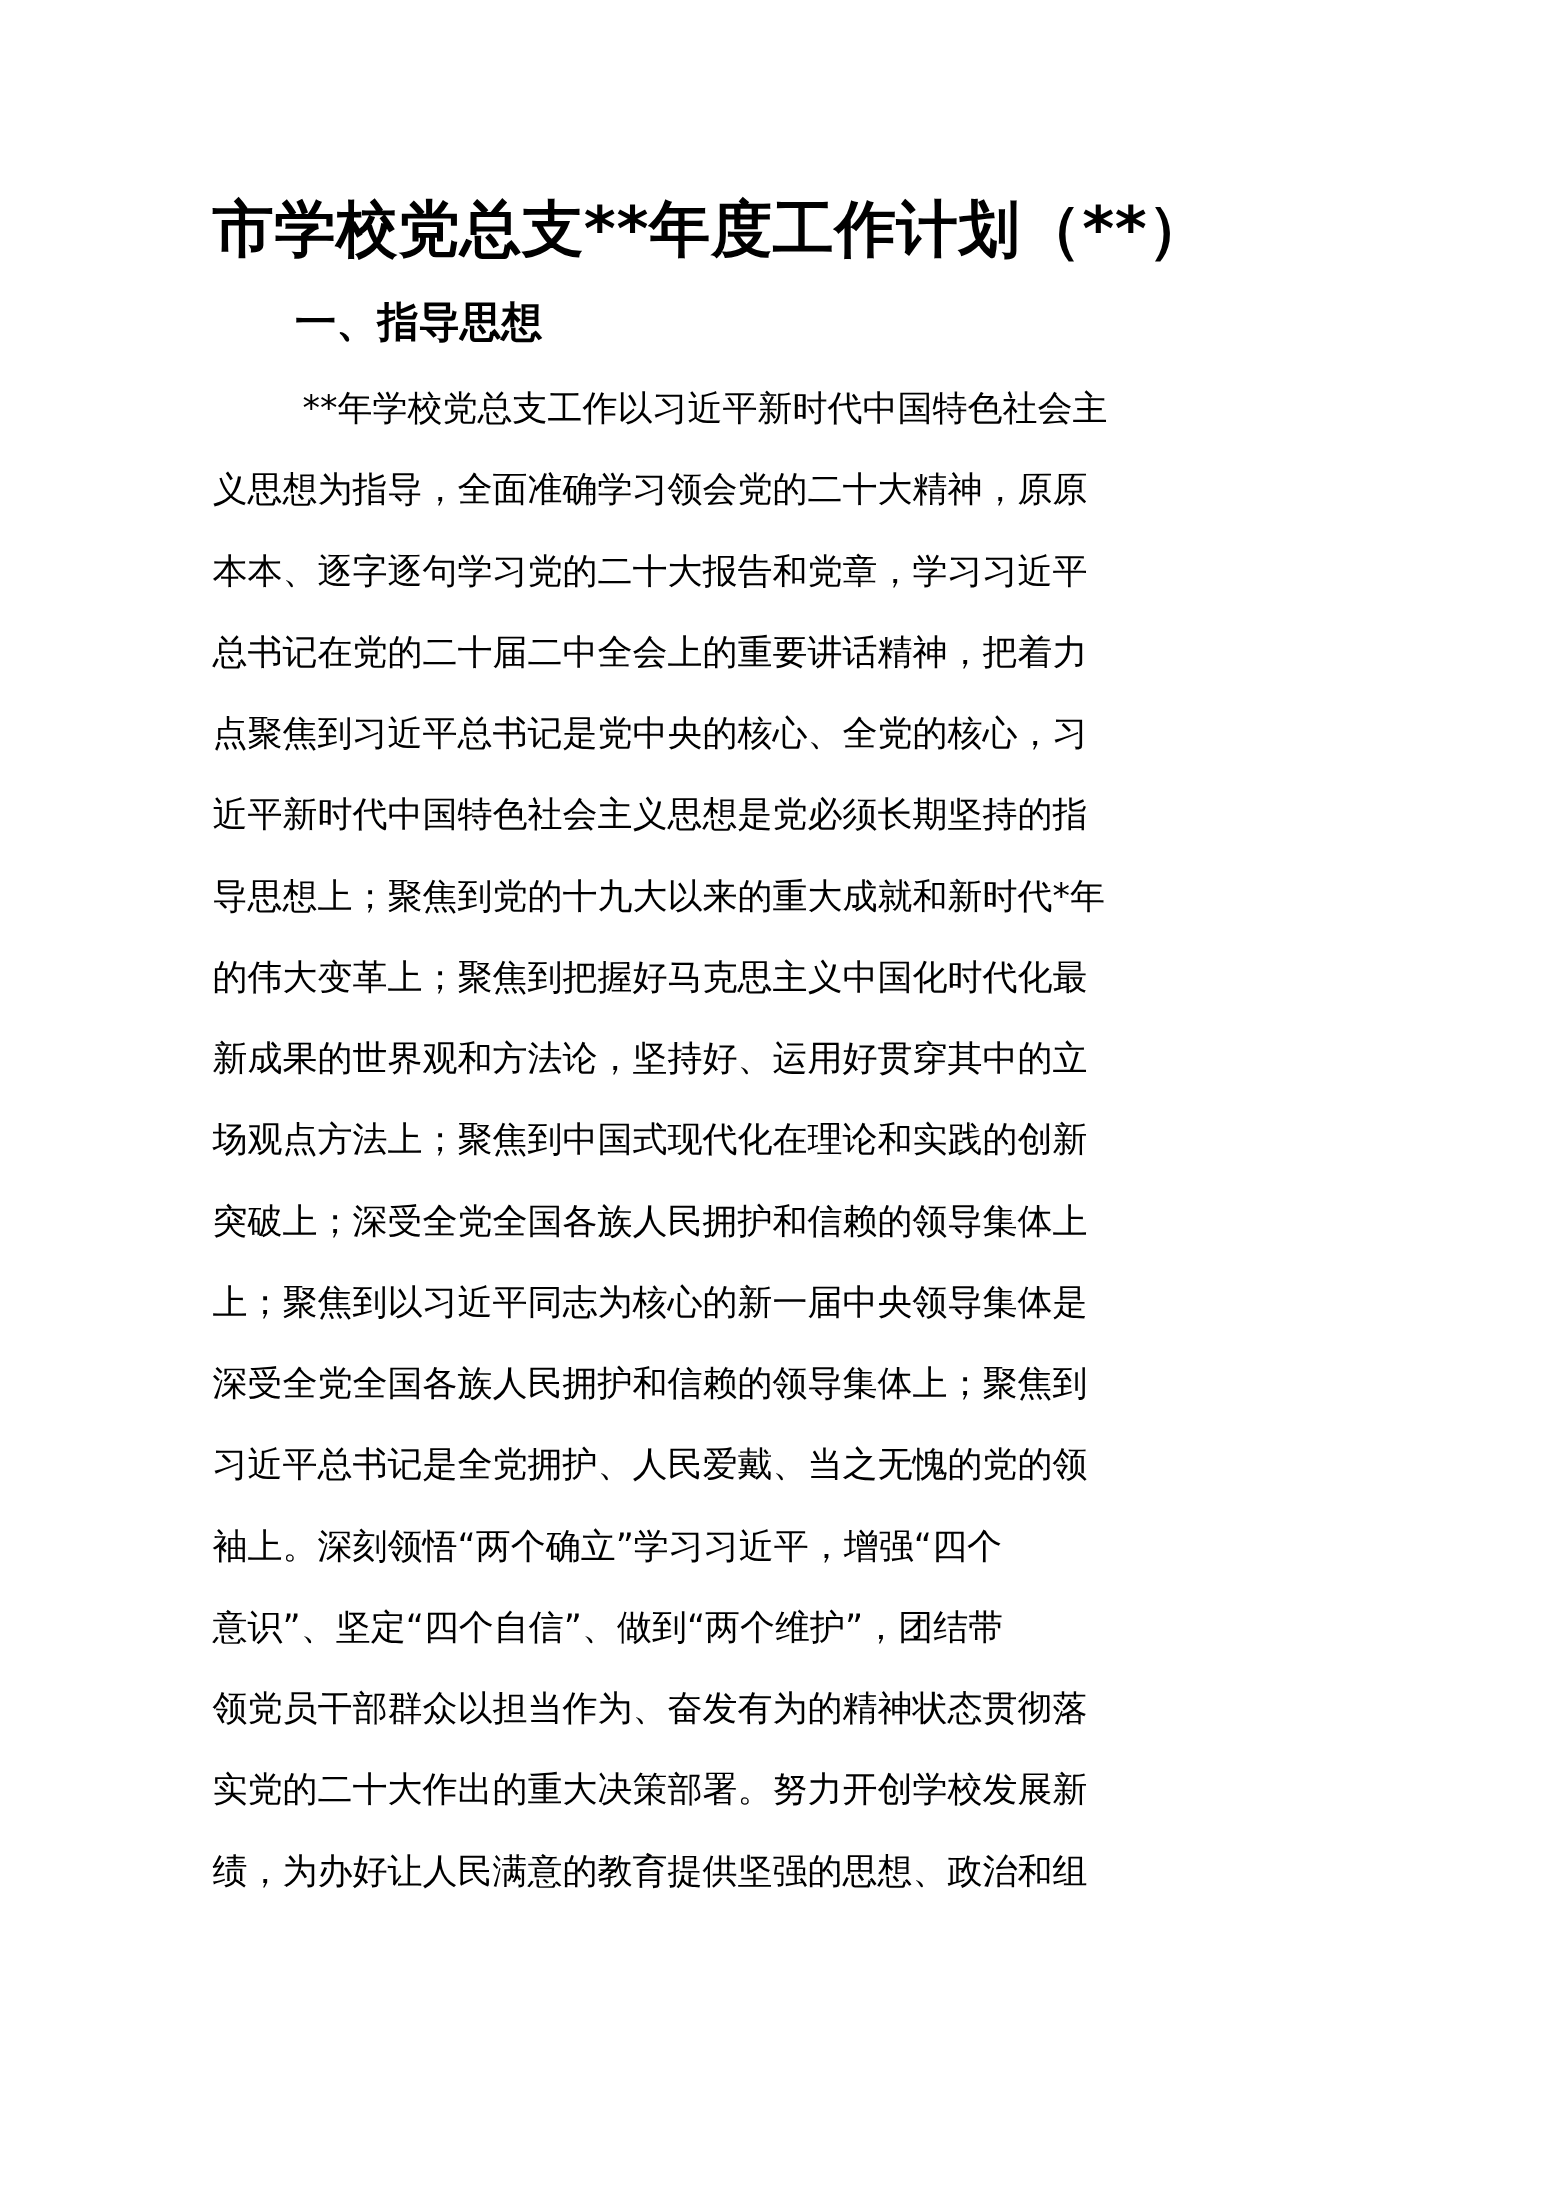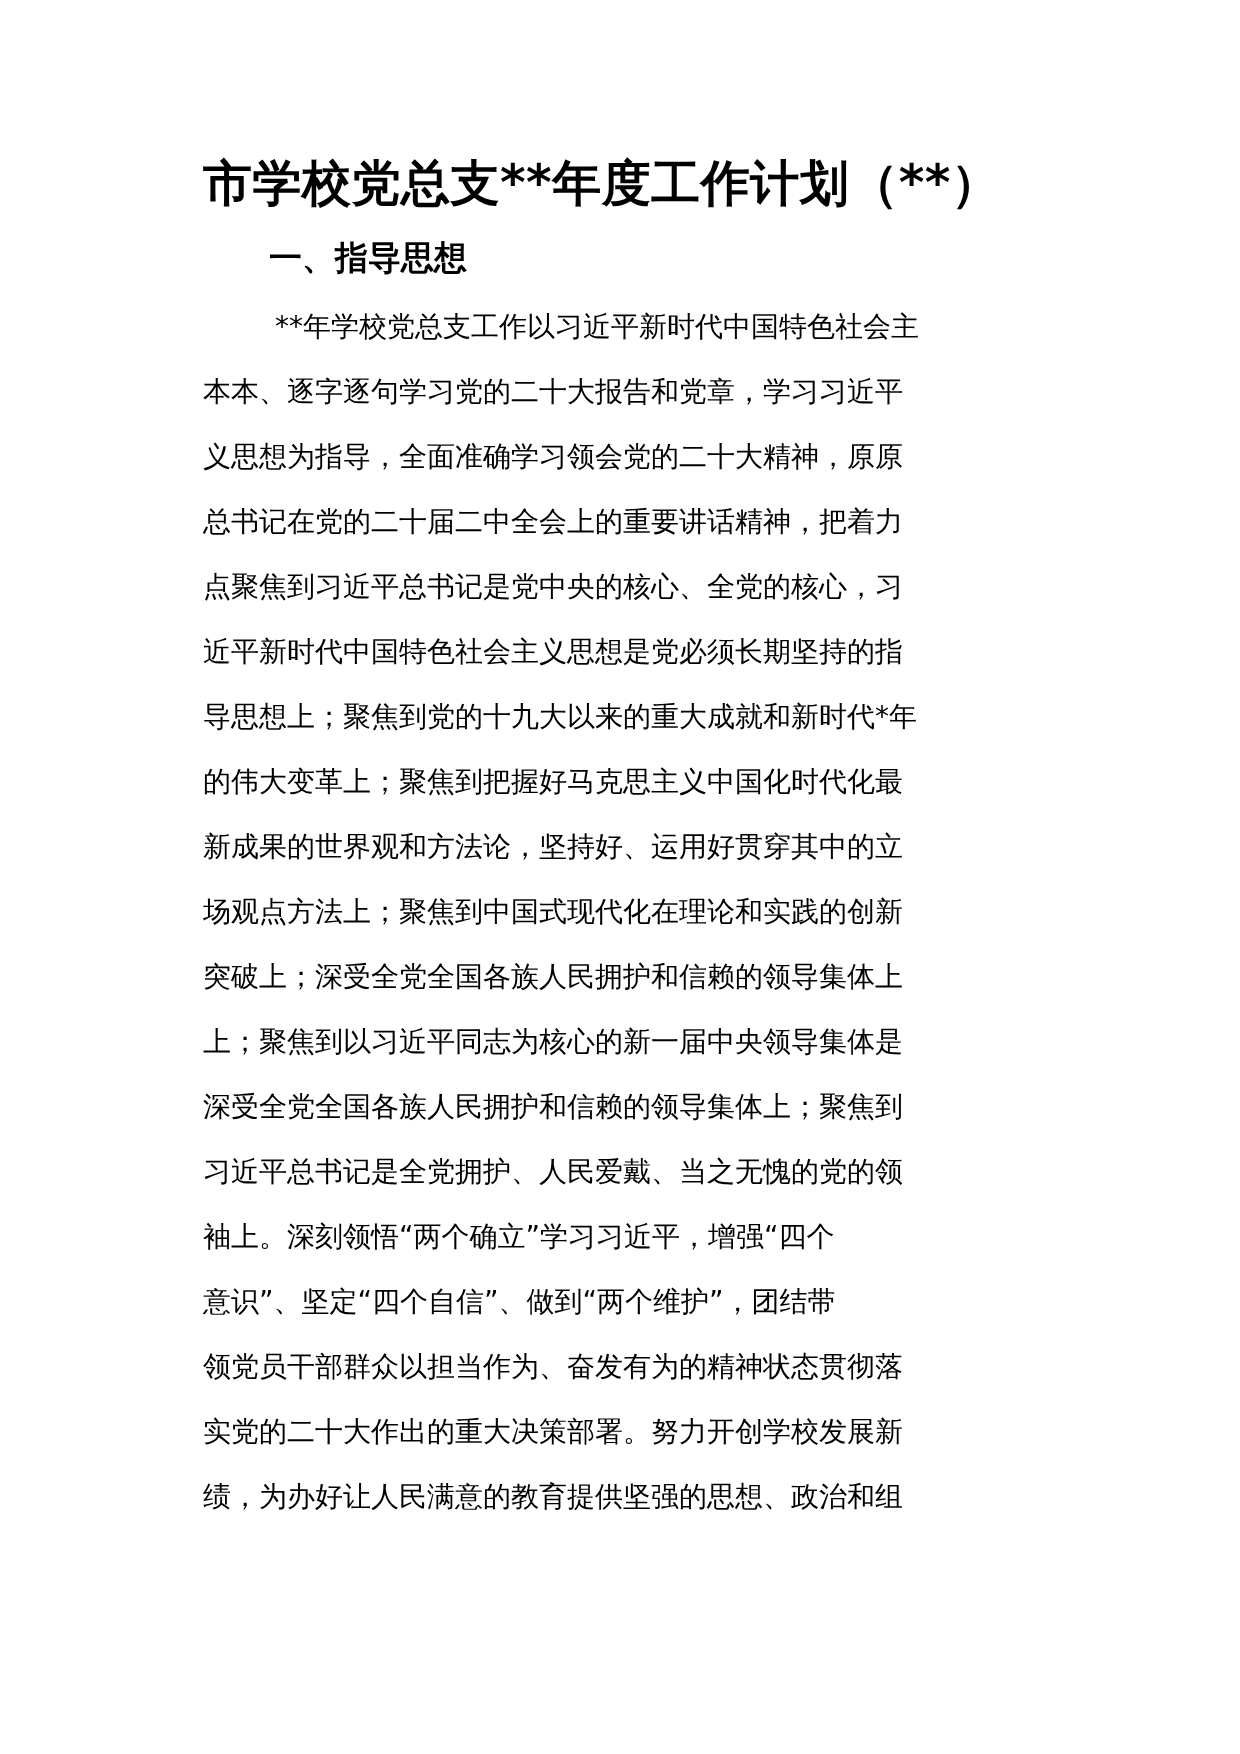--- a/index.html
+++ b/index.html
@@ -11,21 +11,21 @@
     position: relative;
     width: 1240px;
     height: 1754px;
     background: #ffffff;
     color: #000000;
     font-family: "DejaVu Sans", "Liberation Sans", sans-serif;
     overflow: hidden;
   }
   .content {
     position: absolute;
-    left: 203px;
+    left: 170px;
     top: 148px;
     width: 866px;
   }
   .doc-title {
     margin: 0;
     font-size: 49px;
     font-weight: 700;
     line-height: 72px;
     letter-spacing: 0.5px;
     white-space: nowrap;
@@ -56,22 +56,22 @@
 </style>
 </head>
 <body>
 
 <div class="page">
   <div class="content">
     <h1 class="doc-title">市学校党总支**年度工作计划（**）</h1>
     <h2 class="section-heading">一、指导思想</h2>
     <div class="paragraph">
         <div class="line first">**年学校党总支工作以习近平新时代中国特色社会主</div>
+        <div class="line">义思想为指导，全面准确学习领会党的二十大精神，原原</div>
         <div class="line">本本、逐字逐句学习党的二十大报告和党章，学习习近平</div>
-        <div class="line">义思想为指导，全面准确学习领会党的二十大精神，原原</div>
         <div class="line">总书记在党的二十届二中全会上的重要讲话精神，把着力</div>
         <div class="line">点聚焦到习近平总书记是党中央的核心、全党的核心，习</div>
         <div class="line">近平新时代中国特色社会主义思想是党必须长期坚持的指</div>
         <div class="line">导思想上；聚焦到党的十九大以来的重大成就和新时代*年</div>
         <div class="line">的伟大变革上；聚焦到把握好马克思主义中国化时代化最</div>
         <div class="line">新成果的世界观和方法论，坚持好、运用好贯穿其中的立</div>
         <div class="line">场观点方法上；聚焦到中国式现代化在理论和实践的创新</div>
         <div class="line">突破上；深受全党全国各族人民拥护和信赖的领导集体上</div>
         <div class="line">上；聚焦到以习近平同志为核心的新一届中央领导集体是</div>
         <div class="line">深受全党全国各族人民拥护和信赖的领导集体上；聚焦到</div>

